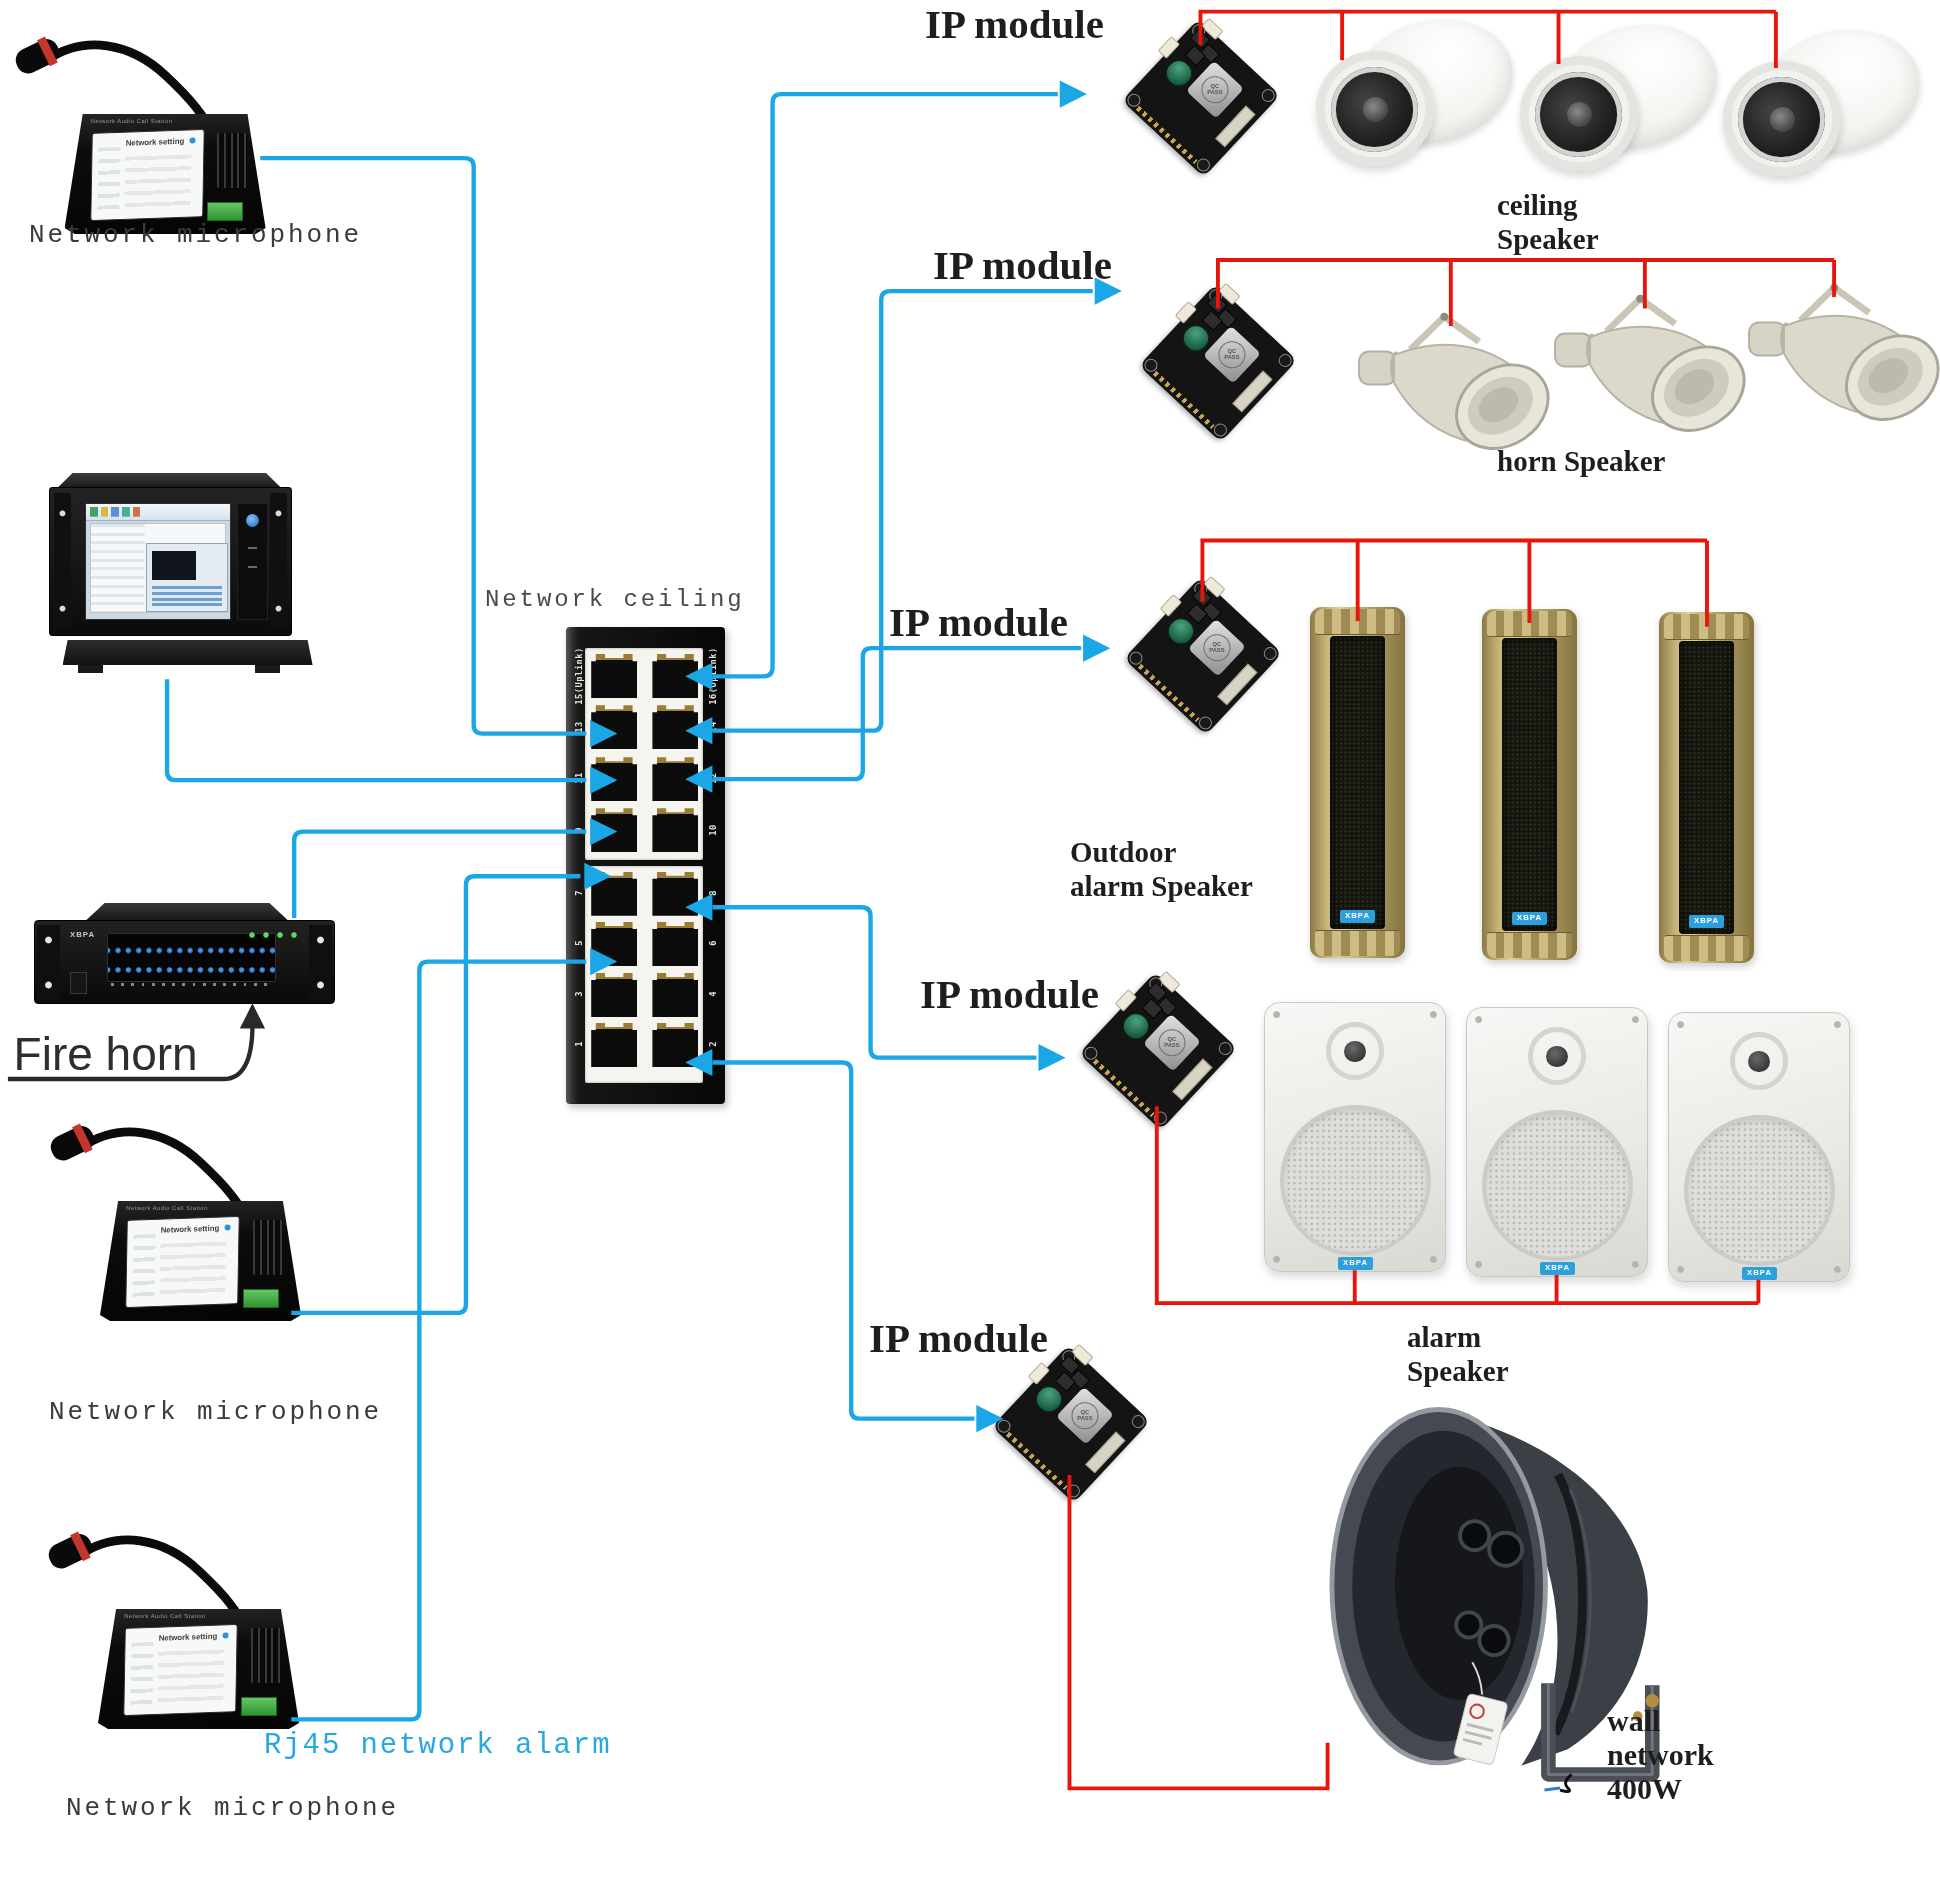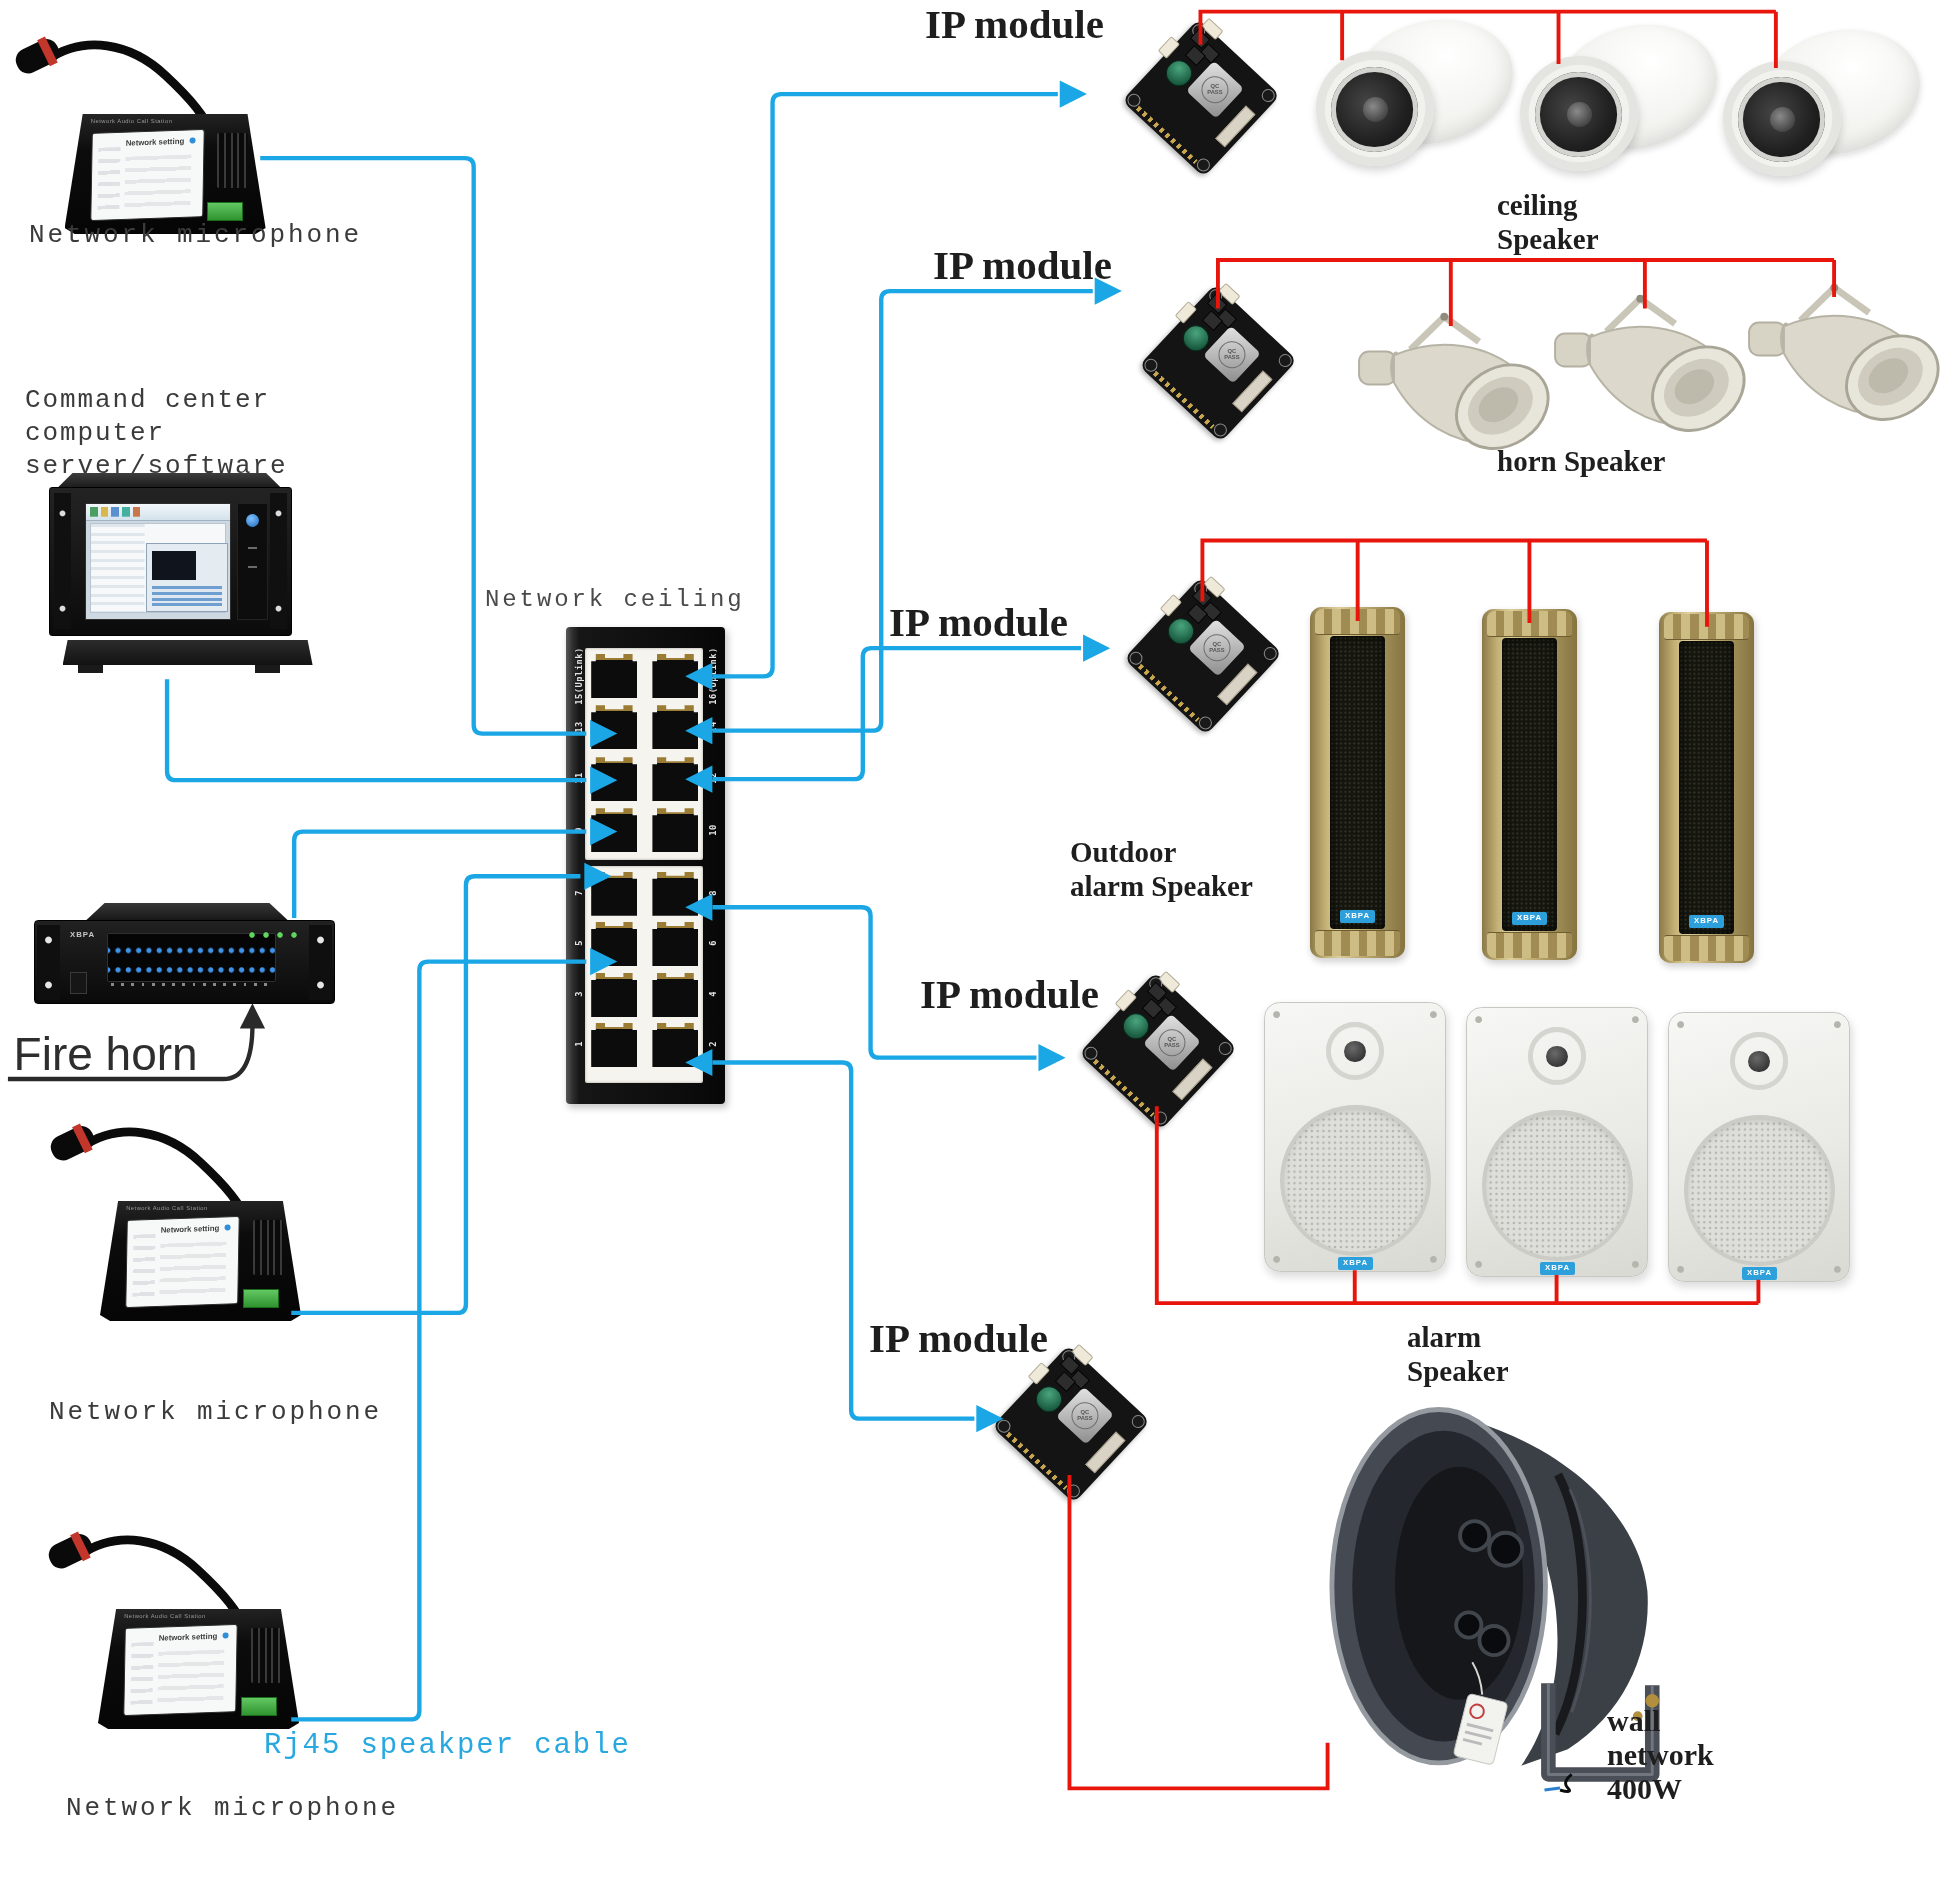--- a/index.html
+++ b/index.html
@@ -164,25 +164,20 @@
         <div class="ms-title">Network setting</div>
         <div class="ms-dot"></div>
         <div class="ms-rows"></div>
       </div>
       <div class="mic-grille"></div>
       <div class="mic-btn"></div>
     </div>
   </div>
   <div class="lbl mono mic-label" style="left:29px;top:220px">Network microphone</div>
 
-  <div class="lbl mono cmd-label" style="left:25px;top:384px">
-    <div>Command center</div>
-    <div>computer</div>
-    <div>server/software</div>
-  </div>
   <div class="server" style="left:49px;top:473px;width:241px;height:215px">
     <div class="sv-top"></div>
     <div class="sv-body">
       <div class="sv-ear l"></div>
       <div class="sv-ear r"></div>
       <div class="sv-screen">
         <div class="sv-tb"></div>
         <div class="sv-main"></div>
         <div class="sv-dlg">
           <div class="sv-dlg-dark"></div>
@@ -250,21 +245,21 @@
         <div class="ms-side"></div>
         <div class="ms-title">Network setting</div>
         <div class="ms-dot"></div>
         <div class="ms-rows"></div>
       </div>
       <div class="mic-grille"></div>
       <div class="mic-btn"></div>
     </div>
   </div>
   <div class="lbl mono mic-label" style="left:66px;top:1793px">Network microphone</div>
-  <div class="lbl rj-label" style="left:264px;top:1729px">Rj45 speakper cable</div>
+  <div class="lbl rj-label" style="left:264px;top:1729px">Rj45 network alarm</div>
 
   <div class="lbl mono sw-label" style="left:485px;top:586px">Network ceiling</div>
   <div class="sw">
     <div class="sw-panel" style="top:21.3px;height:212px">
       <div class="port" style="left:5.8px;top:5.8px">
           <div class="jack"></div>
         </div>
       <div class="port" style="left:67px;top:5.8px">
           <div class="jack"></div>
         </div>

